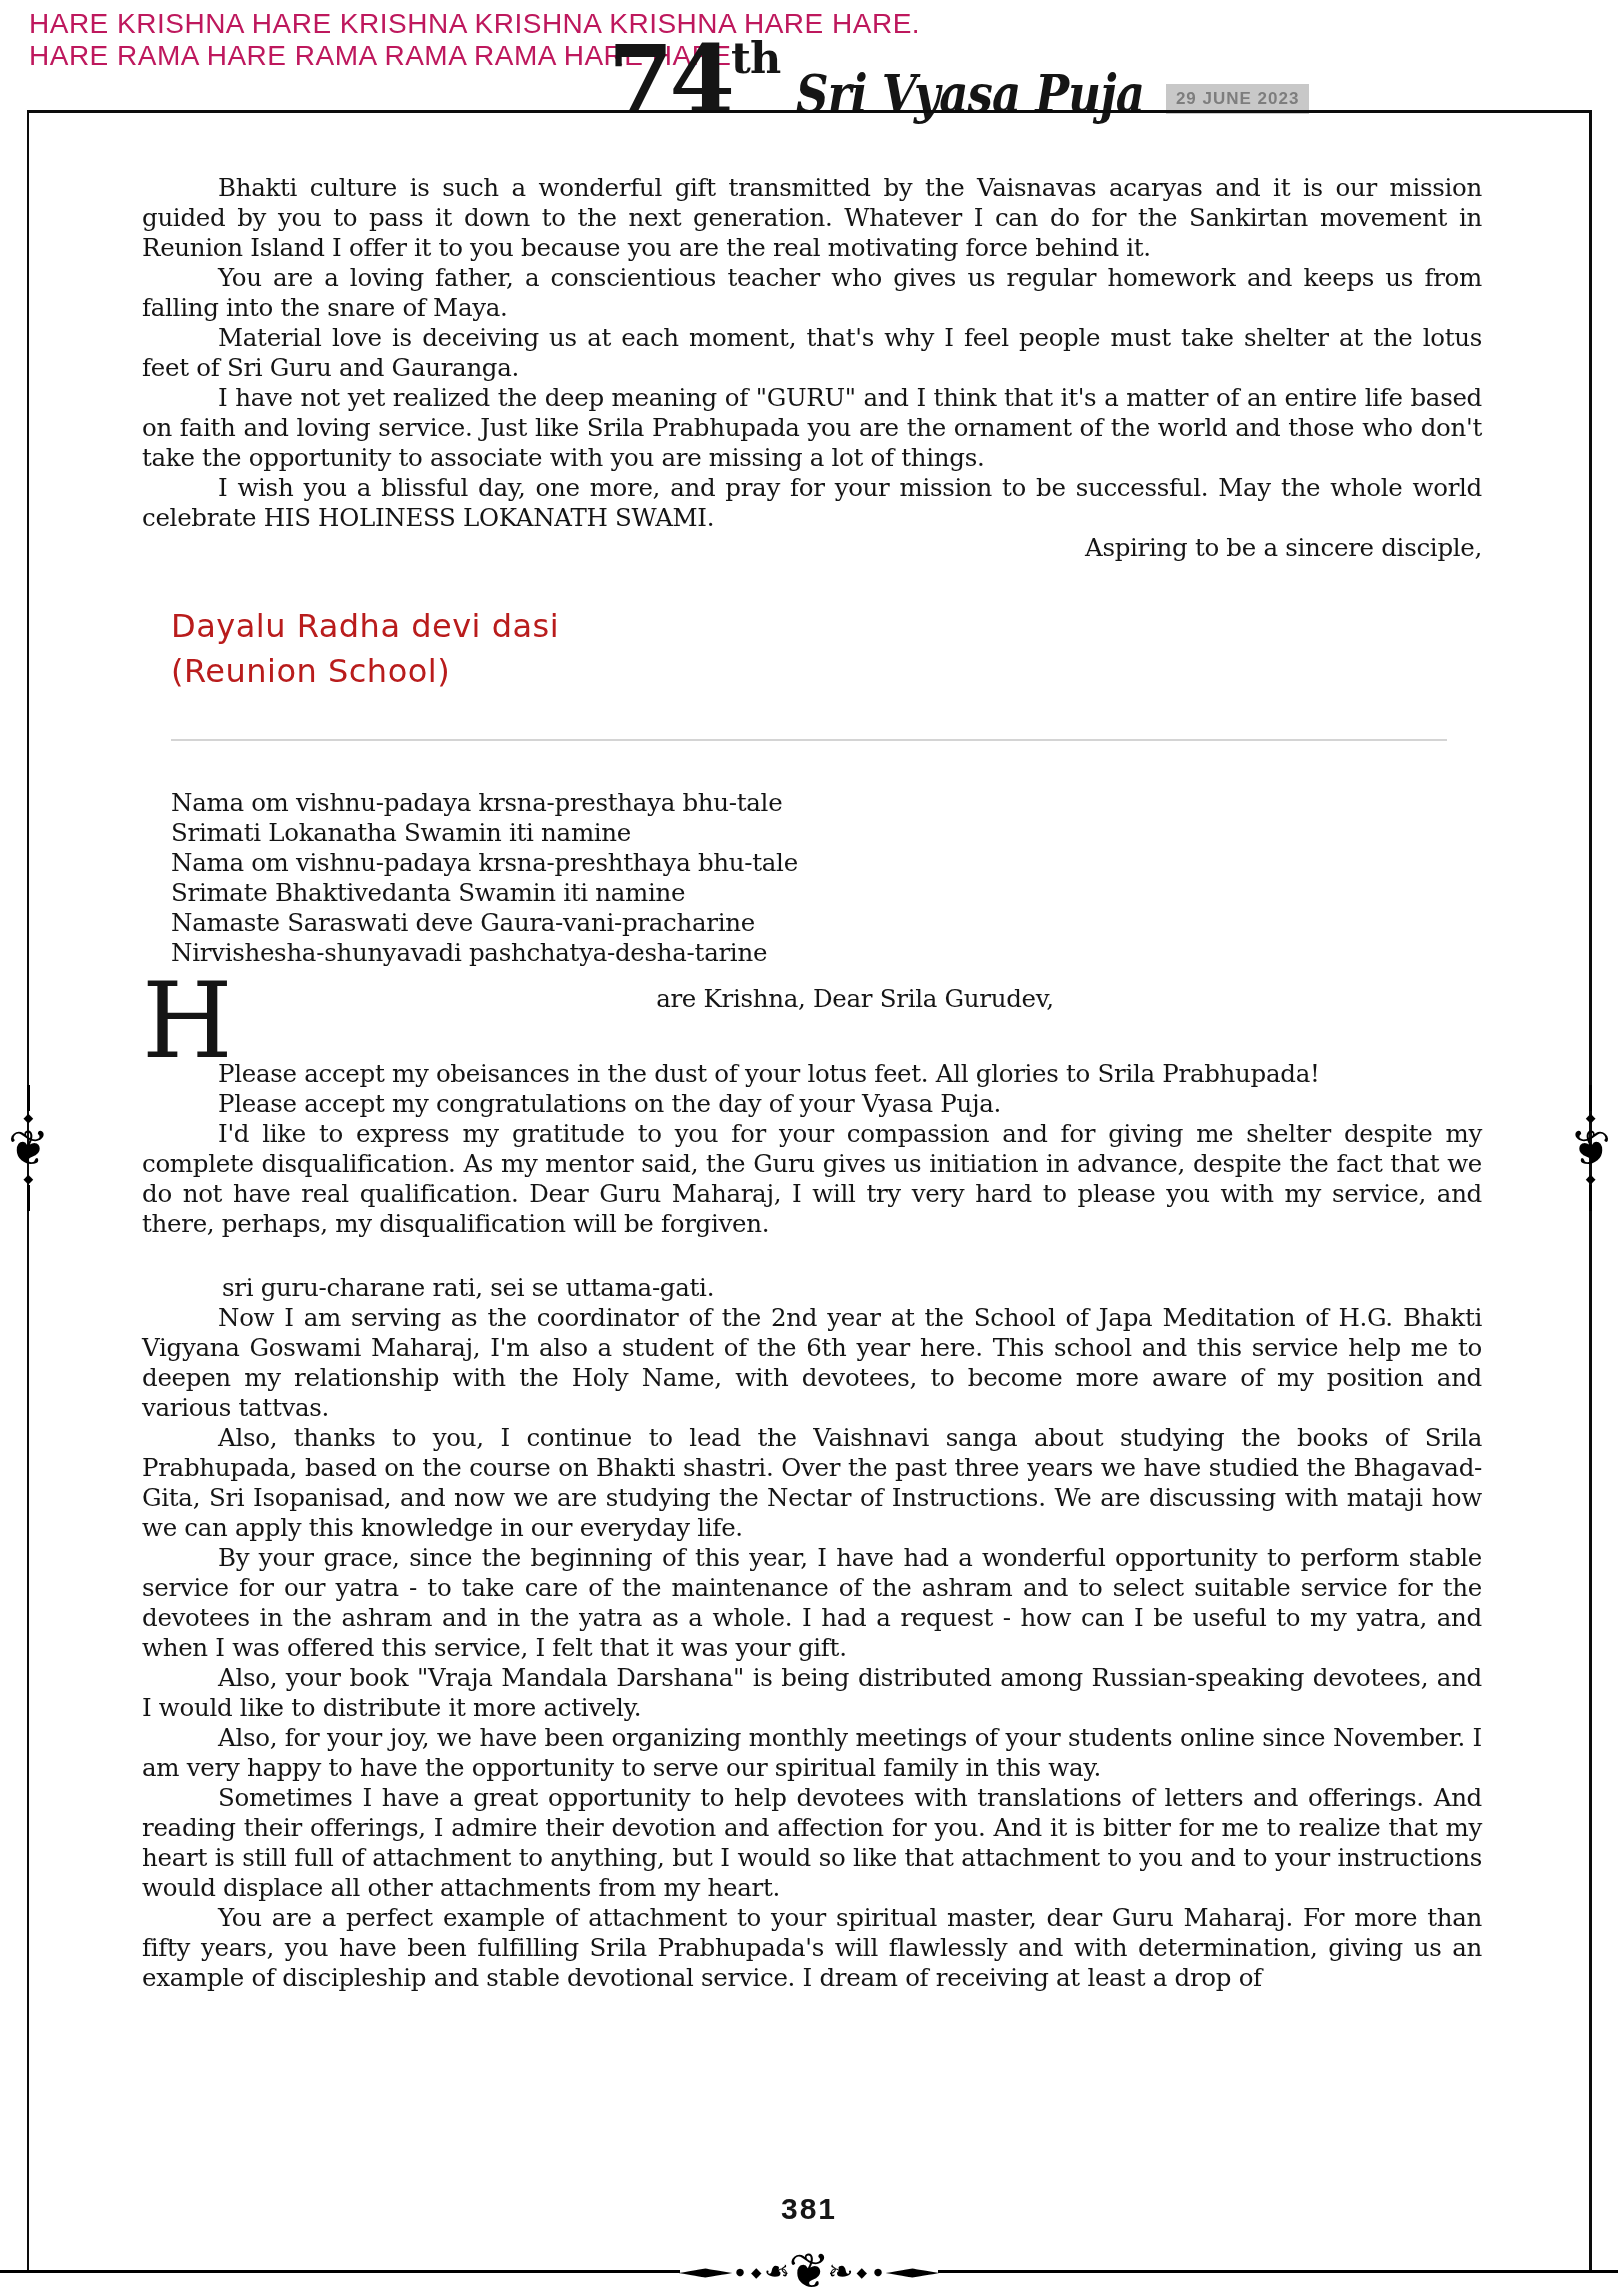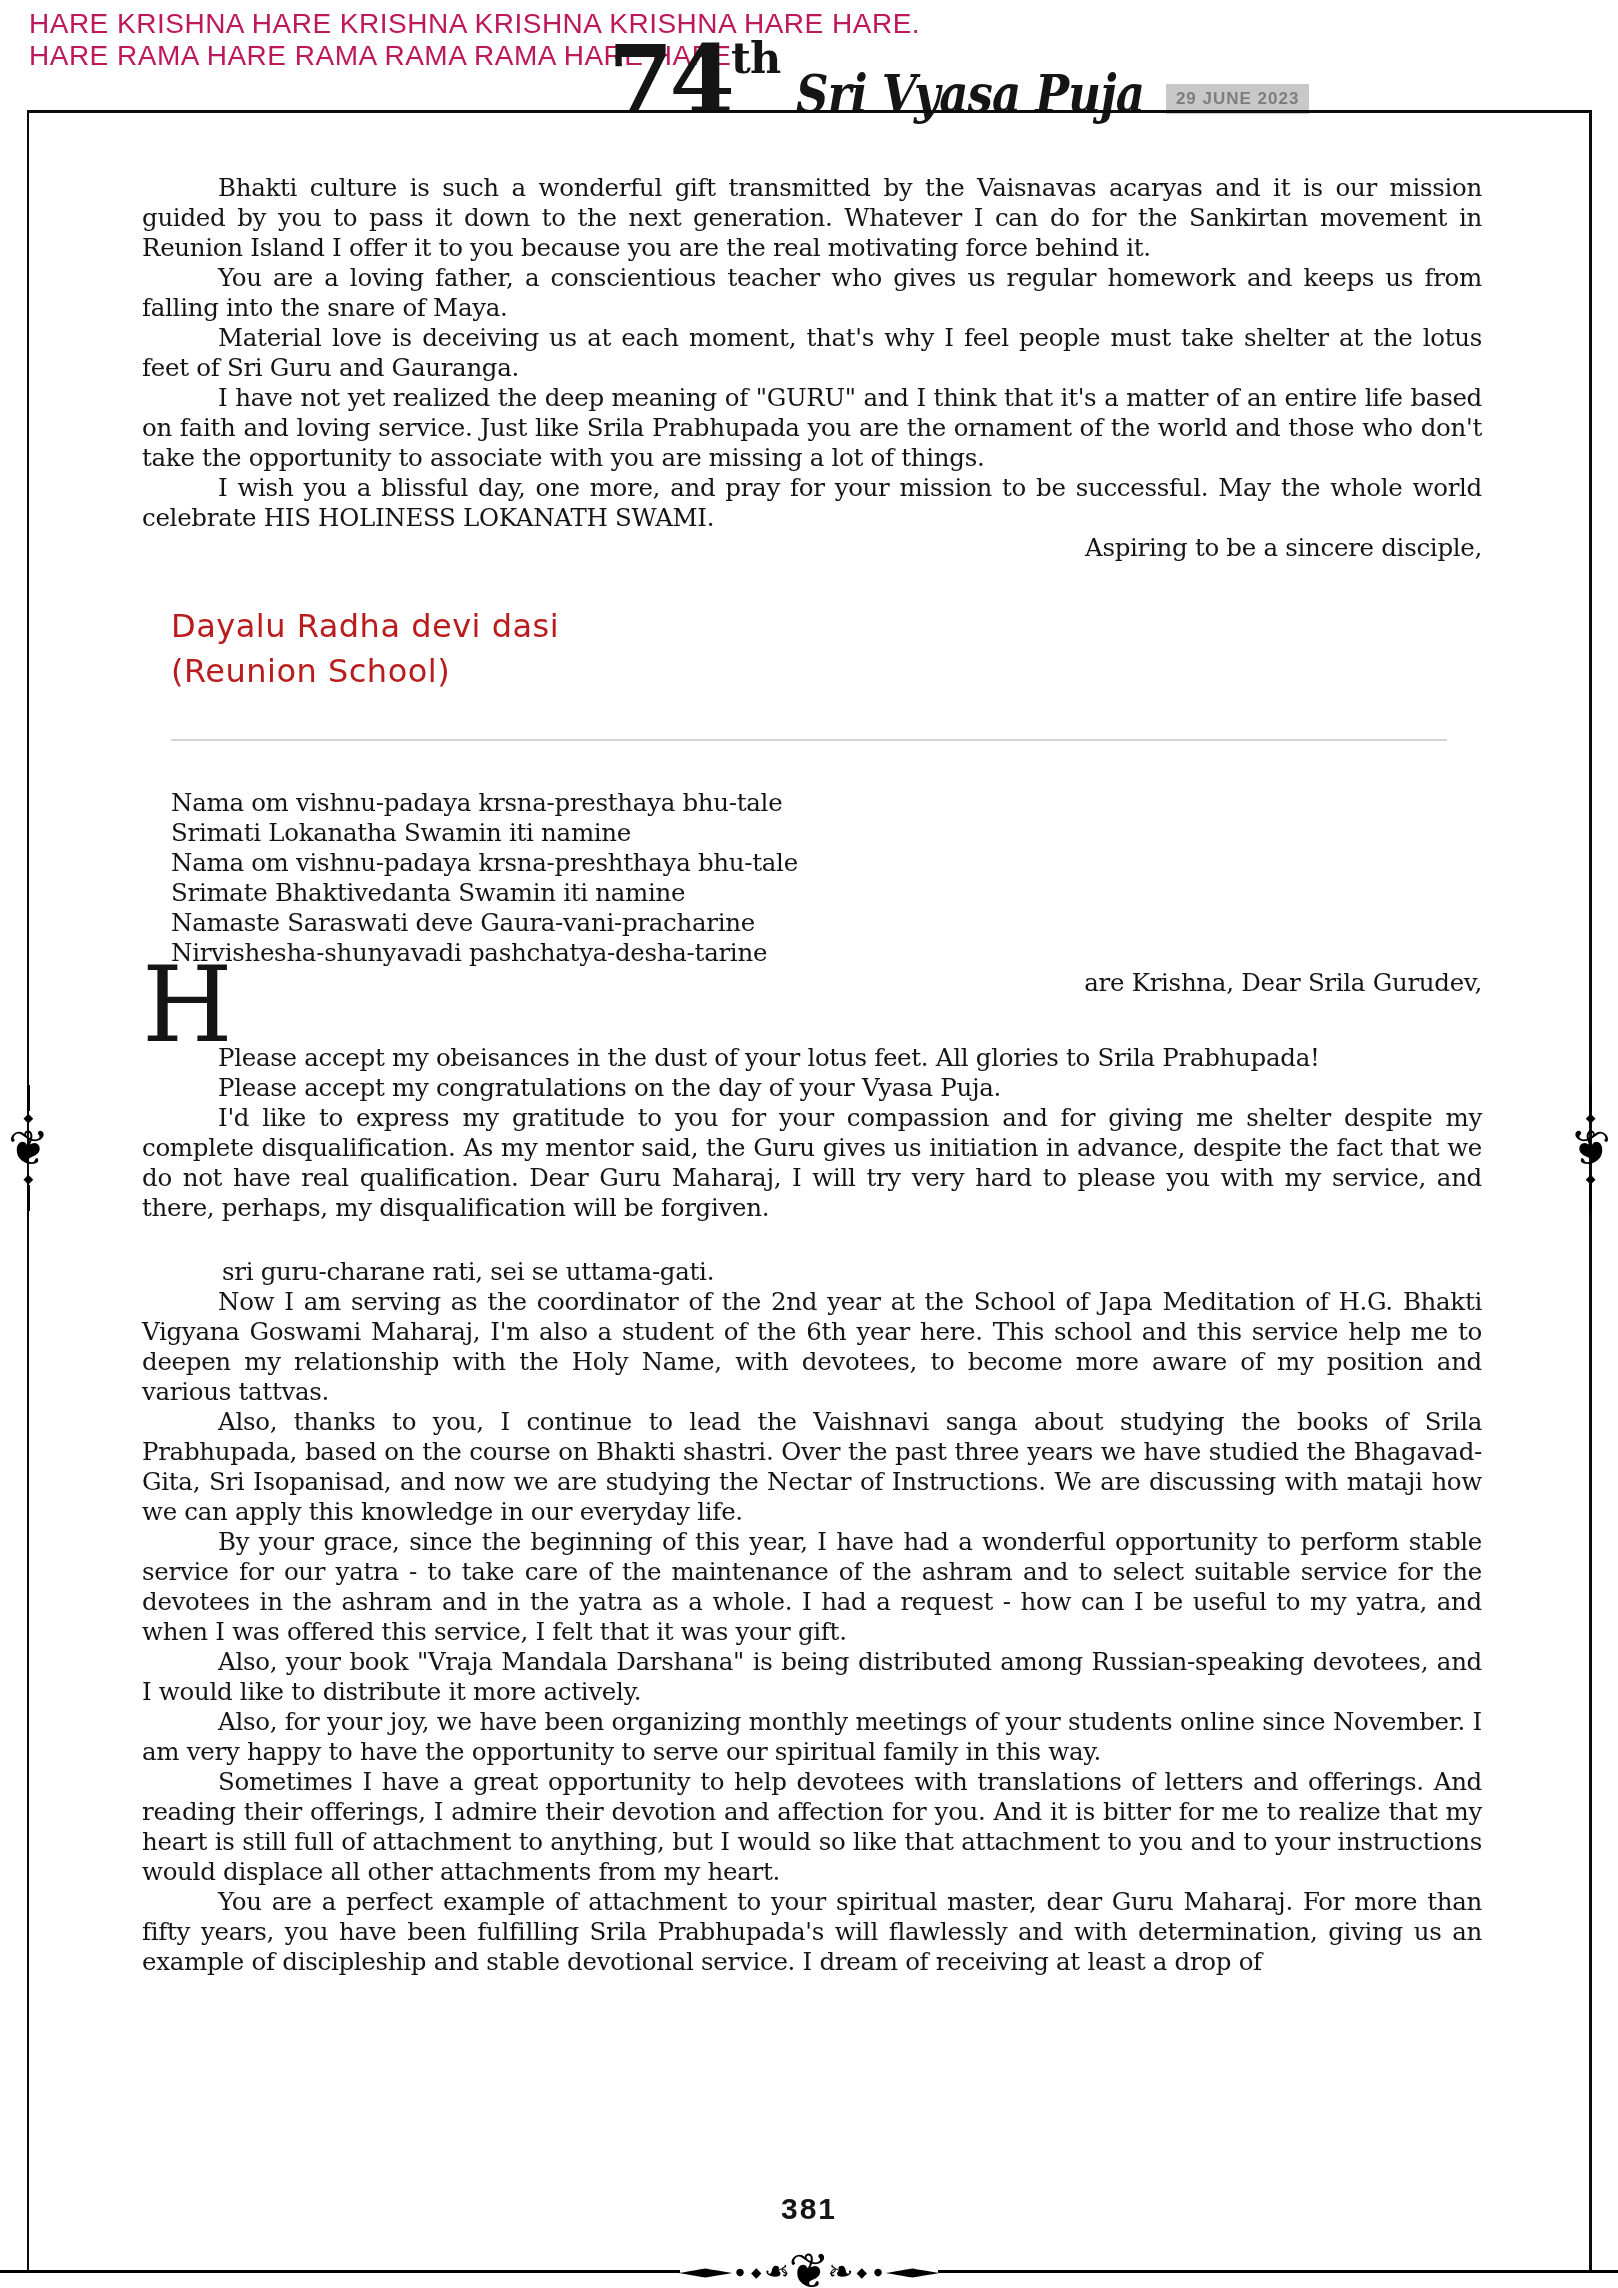--- a/index.html
+++ b/index.html
@@ -54,21 +54,21 @@
   
   .content { position:absolute; left:142px; top:173px; width:1340px; text-align:justify; font-size:24.5px; line-height:30px; letter-spacing:-0.3px; }
   .para { margin:0; text-indent:76px; }
   .closing { margin:0; text-indent:33px; text-align:right; }
   .sig { font-family:"DejaVu Sans", sans-serif; font-size:32px; line-height:45px; letter-spacing:0.5px; color:#b91c1c; margin:41px 0 0 29px; text-align:left; }
   .divider { height:2px; background:#d4d4d4; margin:45px 35px 0 29px; }
   .verses { margin:47px 0 0 29px; text-align:left; }
   .verse-line { line-height:30px; }
   .dropcap-block { position:relative; }
   .dropcap { position:absolute; left:0; top:-3.9px; font-size:104px; line-height:82px; }
-  .salutation { margin:0 0 45px 86px; text-align:right; }
+  .salutation { margin:16px 0 45px 86px; text-align:center; }
   .quote { margin:0; text-align:left; text-indent:80px; }
   .quote-gap { margin-top:34px; }
   
   .pagenum {
     position:absolute; left:0; right:0; top:2192px; text-align:center;
     font-family:"Liberation Sans", sans-serif; font-weight:bold; font-size:30px;
     letter-spacing:2px; color:#161616;
   }
   .footer-rule {
     position:absolute; left:0; right:0; top:2248px; height:47px;

